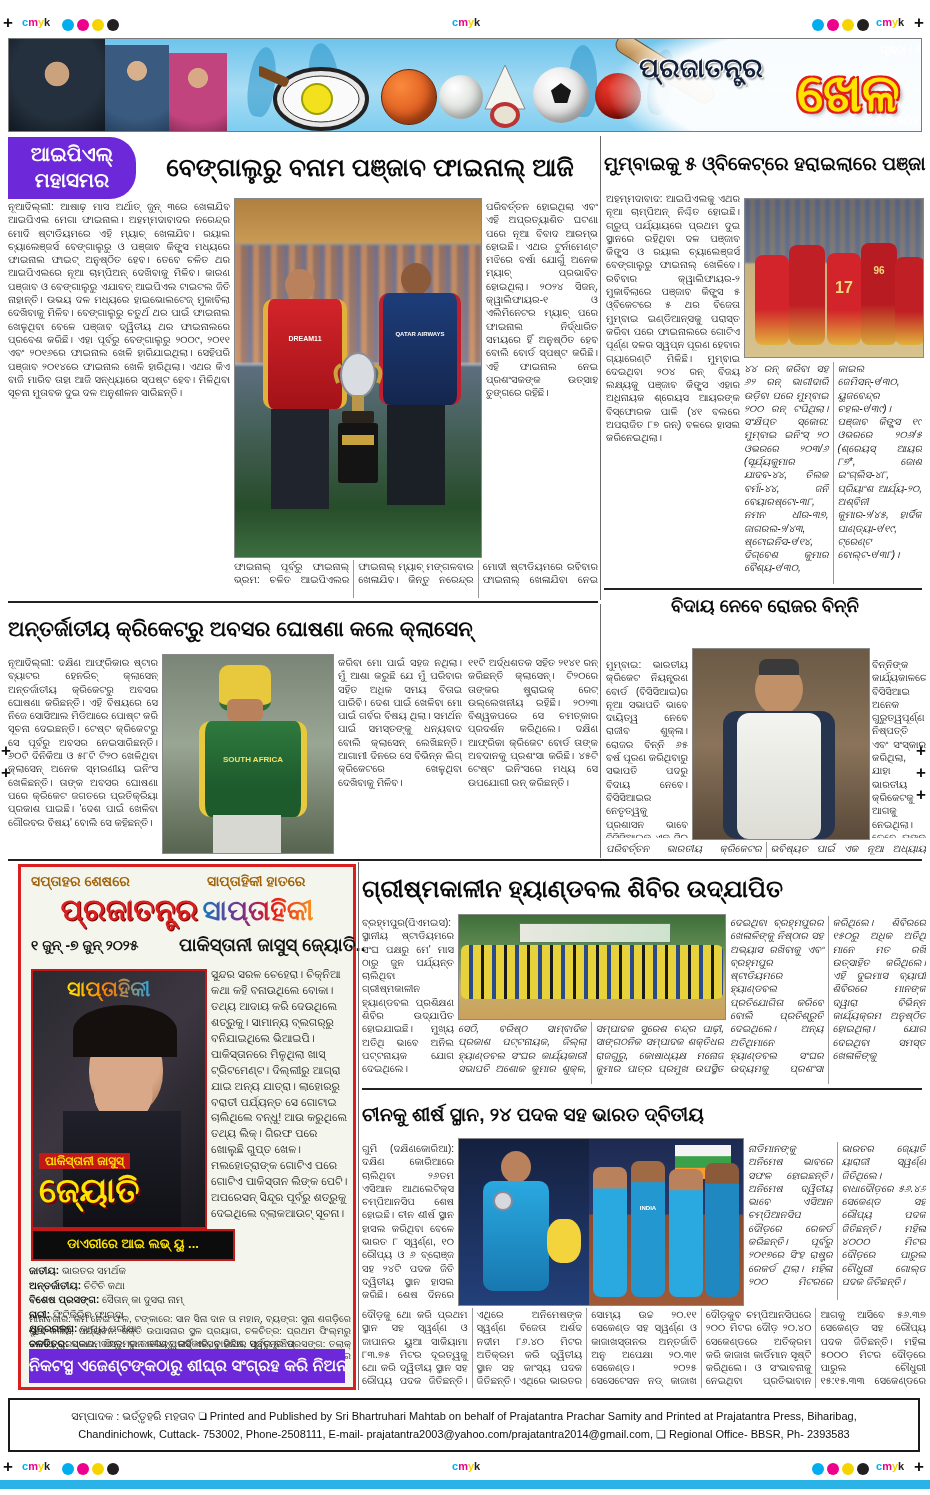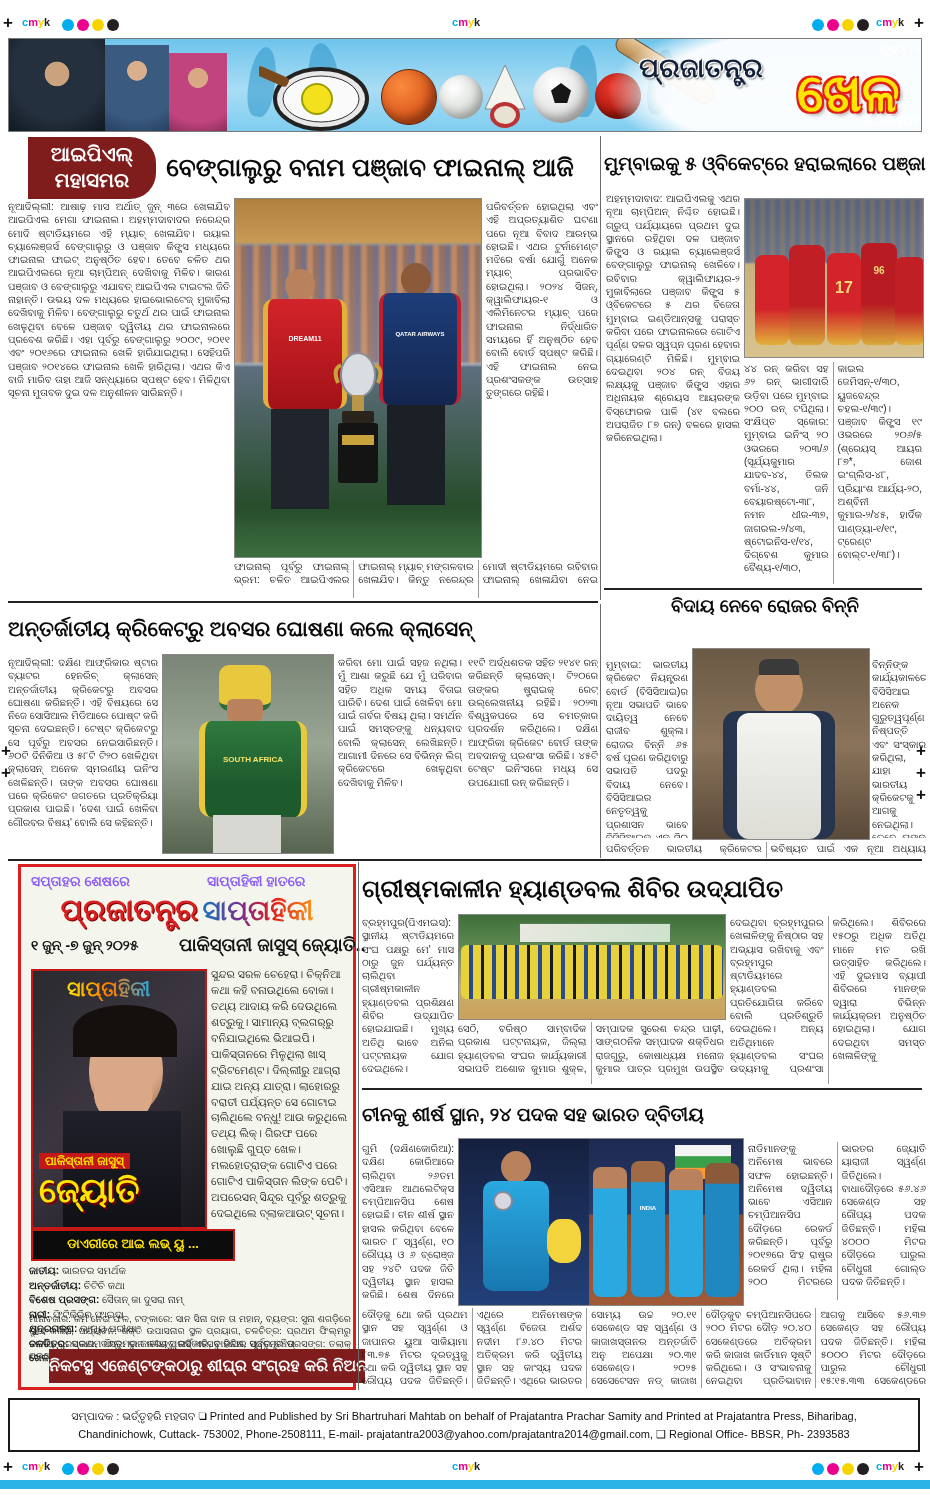--- a/index.html
+++ b/index.html
@@ -1,31 +1,31 @@
 <!DOCTYPE html>
 <html><head>
 <meta charset="utf-8">
 <style>
   html,body{margin:0;padding:0;background:#e8e8e8;font-family:"Liberation Sans",sans-serif;}
   #page{position:relative;width:930px;height:1495px;background:#ffffff;overflow:hidden;margin:0 auto;}
   .abs{position:absolute;}
   .bt{font-size:10px;line-height:1.33;text-align:justify;color:#1a1a1a;overflow:hidden;}
-  .cols2{column-count:2;column-gap:9px;column-rule:1px solid #9a9a9a;}
+  .cols2{column-count:2;column-gap:9px;column-rule:1px solid #9a9a9a;font-style:italic;}
   .cols3{column-count:3;column-gap:9px;column-rule:1px solid #9a9a9a;}
   .cols5{column-count:5;column-gap:9px;column-rule:1px solid #9a9a9a;}
   .hl{font-weight:bold;color:#0a0a0a;white-space:nowrap;overflow:hidden;}
   .rule{background:#222;}
   .vrule{background:#6a6a6a;width:1px;}
   .cross{color:#111;font-size:17px;font-weight:bold;line-height:1;}
   .cmyk-word{font-size:11px;font-weight:bold;letter-spacing:0;}
   .cmyk-word .c{color:#00aeef}.cmyk-word .m{color:#ec008c}.cmyk-word .y{color:#f5d400}.cmyk-word .k{color:#231f20}
   .dot{width:12px;height:12px;border-radius:50%;display:inline-block;margin-right:3px;vertical-align:middle;}
   .photo{overflow:hidden;border:1px solid #888;}
-  .redbox{background:#7f1d1d;color:#fff;font-weight:bold;text-align:center;margin-left:20px;}
-  .adlabel{color:#8b5cf6;font-weight:bold;font-size:14px;white-space:nowrap;}
+  .redbox{background:#6d28d9;color:#fff;font-weight:bold;text-align:center;}
+  .adlabel{color:#a16207;font-weight:bold;font-size:14px;white-space:nowrap;}
   .grad-text{background:linear-gradient(90deg,#1b75bb 0%,#7b2d8b 35%,#e31e18 65%,#f7941d 100%);-webkit-background-clip:text;background-clip:text;color:transparent;font-weight:bold;}
   .item-line{font-size:10px;color:#222;margin-bottom:2px;line-height:1.25;}
   .item-line b{color:#111;}
   .jersey{font-weight:bold;text-align:center;color:#fff;}
   .sil{position:absolute;background:#2e96c8;opacity:.55;border-radius:50% 50% 40% 40%;}
 </style>
 </head>
 <body>
 
 <div id="page">

